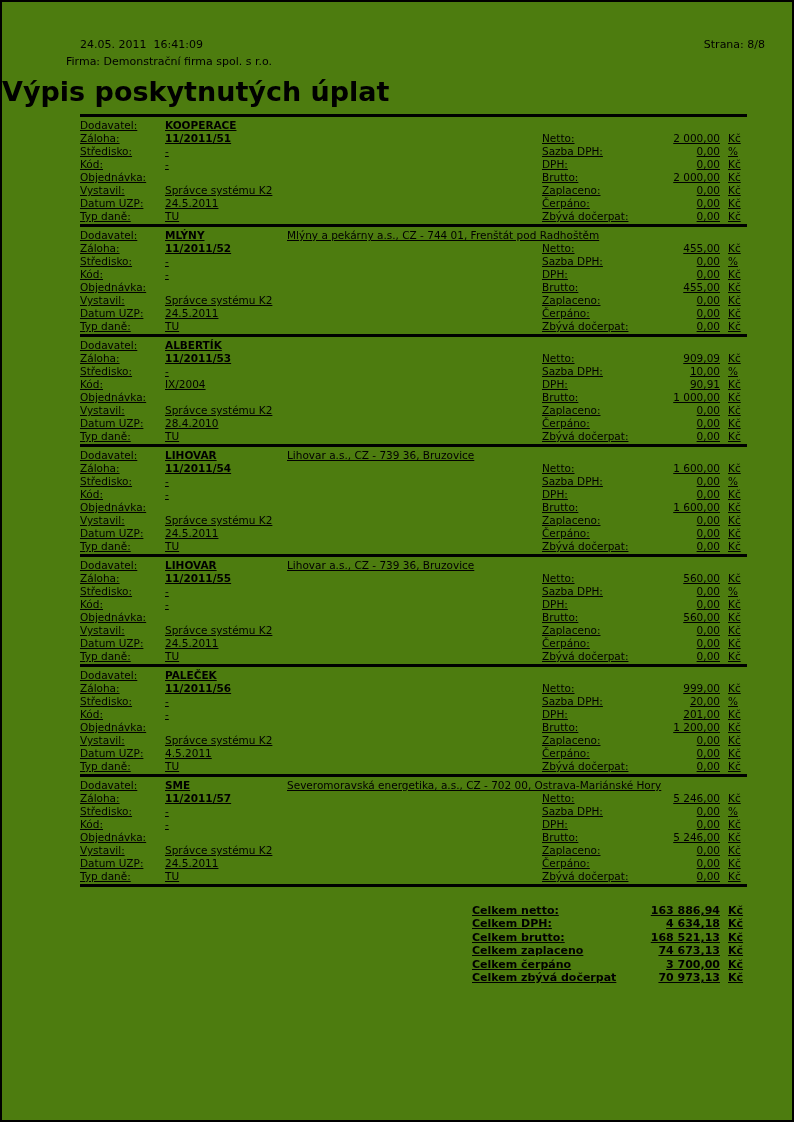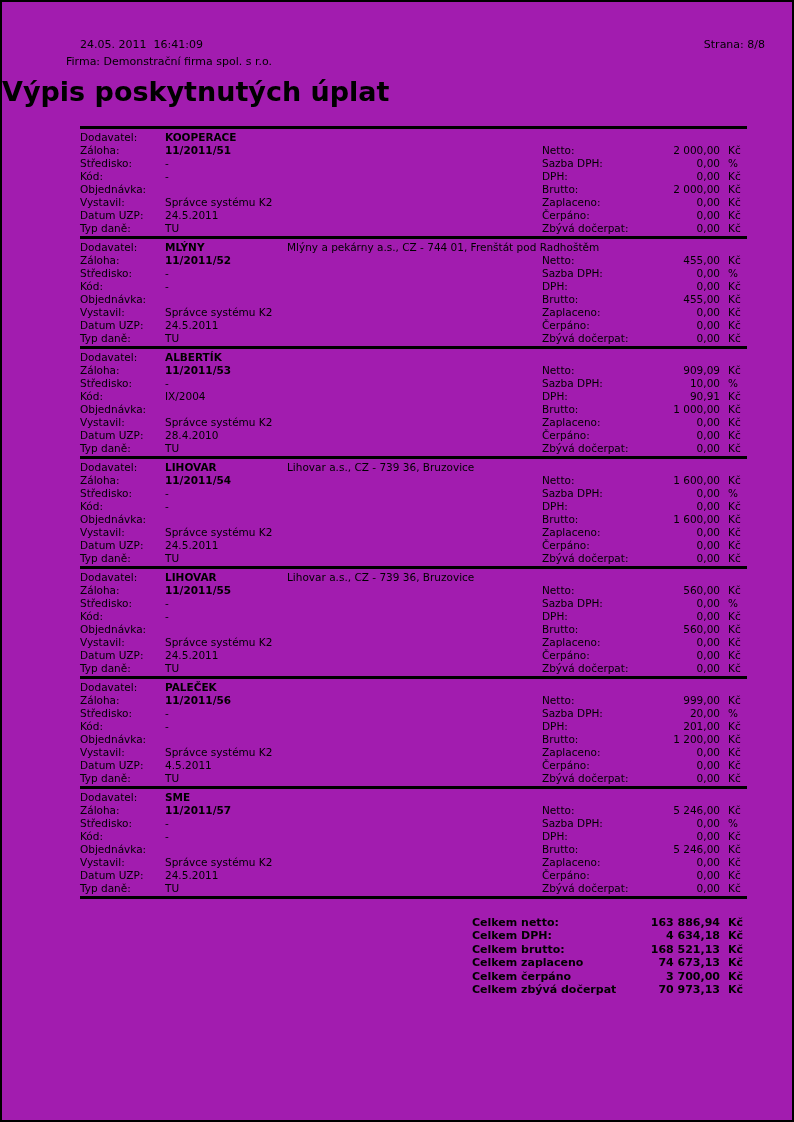--- a/index.html
+++ b/index.html
@@ -1,20 +1,20 @@
 <!DOCTYPE html>
 <html><head>
 <meta charset="utf-8">
 <style>
   * { margin:0; padding:0; box-sizing:border-box; }
   html,body { background:#ffffff; }
   .page {
     position:relative;
     width:794px; height:1122px;
-    background:#a21caf;
+    background:#4d7c0f;
     border:2px solid #000000;
     font-family:"DejaVu Sans", sans-serif;
     color:#000000;
     overflow:hidden;
   }
   .meta-row {
     position:absolute; top:36px; left:78px; width:685px;
     display:flex; justify-content:space-between;
     font-size:11px; line-height:13px; white-space:pre;
   }
@@ -22,21 +22,21 @@
     position:absolute; top:53px; left:64px;
     font-size:11px; line-height:13px;
   }
   .report-title {
     position:absolute; top:74px; left:0; width:100%;
     text-align:left;
     font-size:27px; font-weight:bold;
     letter-spacing:0px;
   }
   .report-body {
-    position:absolute; top:124px; left:78px; width:667px;
+    position:absolute; top:112px; left:78px; width:667px;text-decoration:underline;
   }
   .records { border-bottom:3px solid #000000; }
   .record { border-top:3px solid #000000; padding:2px 0 1px 0; }
   .row {
     display:grid;
     grid-template-columns:85px 122px 255px 100px 78px 1fr;
     font-size:10.5px; line-height:13px; white-space:nowrap;
   }
   .row.first { grid-template-columns:85px 122px 1fr; }
   .bold { font-weight:bold; }
@@ -442,20 +442,21 @@
       <span class="rlabel">Zbývá dočerpat:</span>
       <span class="rval">0,00</span>
       <span class="unit">Kč</span>
     </div>
   </div>
 
   <div class="record">
     <div class="row first">
       <span>Dodavatel:</span>
       <span class="bold">SME</span>
+      <span>Severomoravská energetika, a.s., CZ - 702 00, Ostrava-Mariánské Hory</span>
     </div>
     <div class="row">
       <span>Záloha:</span>
       <span class="bold">11/2011/57</span>
       <span></span>
       <span class="rlabel">Netto:</span>
       <span class="rval">5 246,00</span>
       <span class="unit">Kč</span>
     </div>
     <div class="row">

